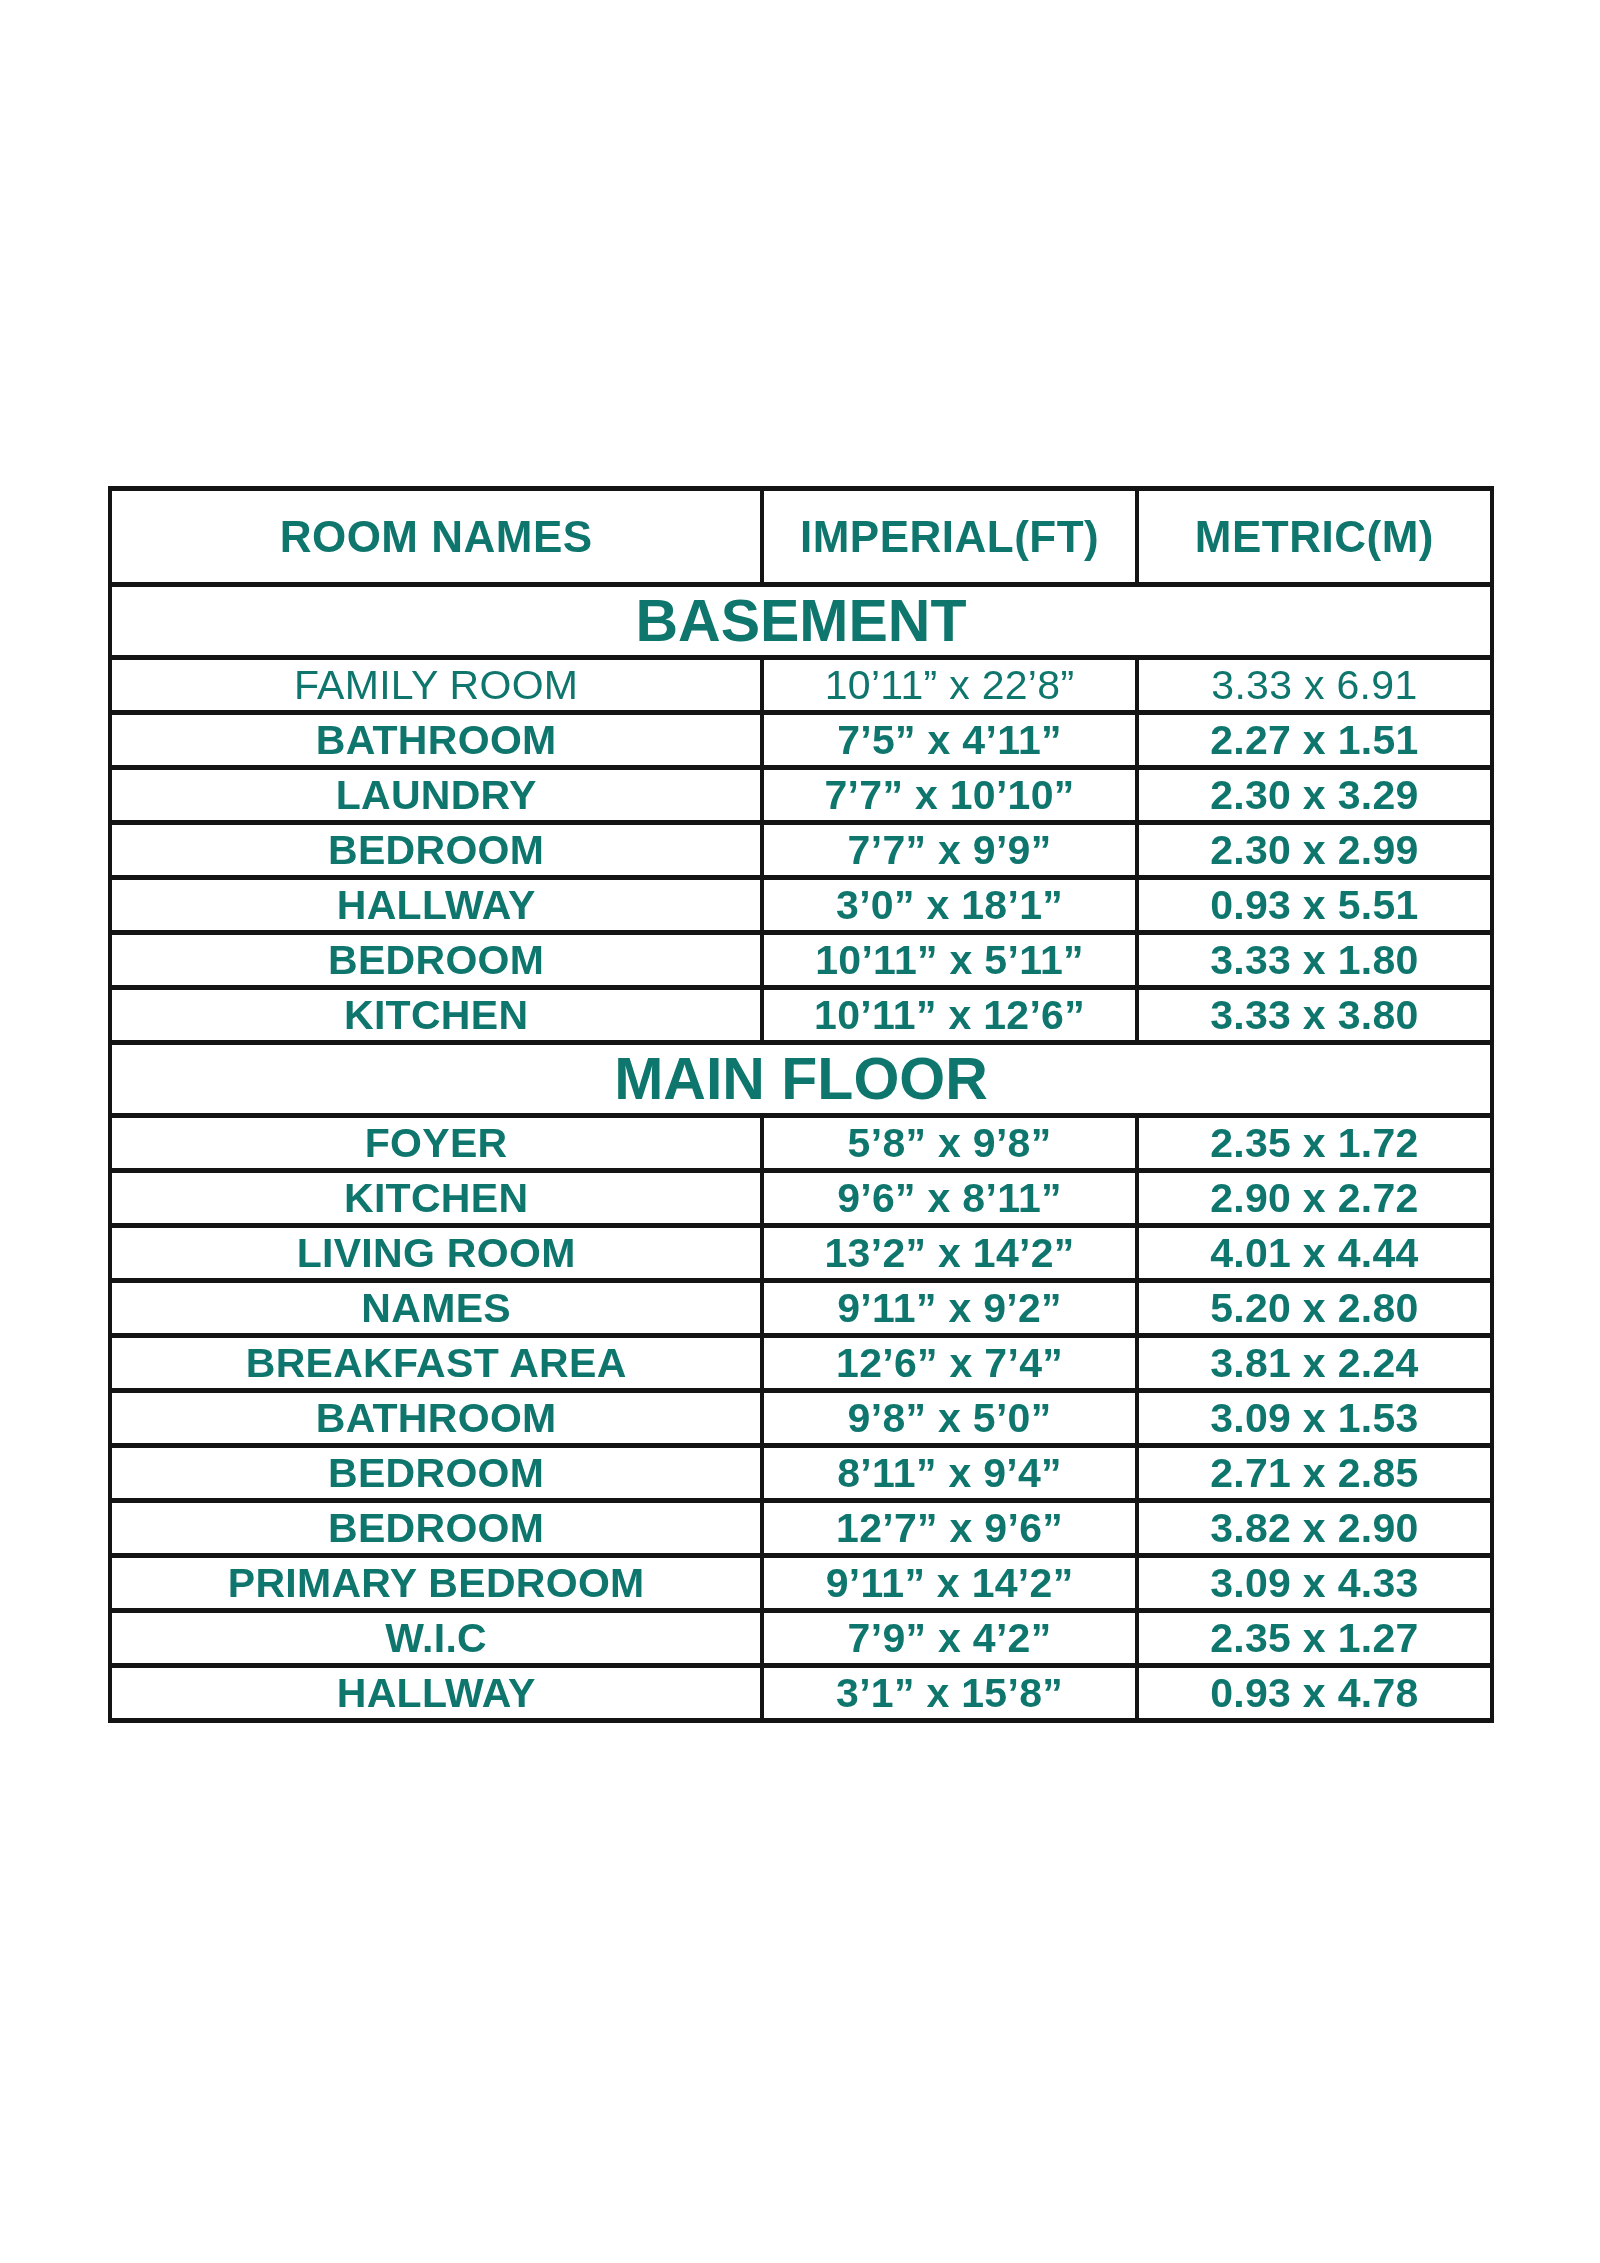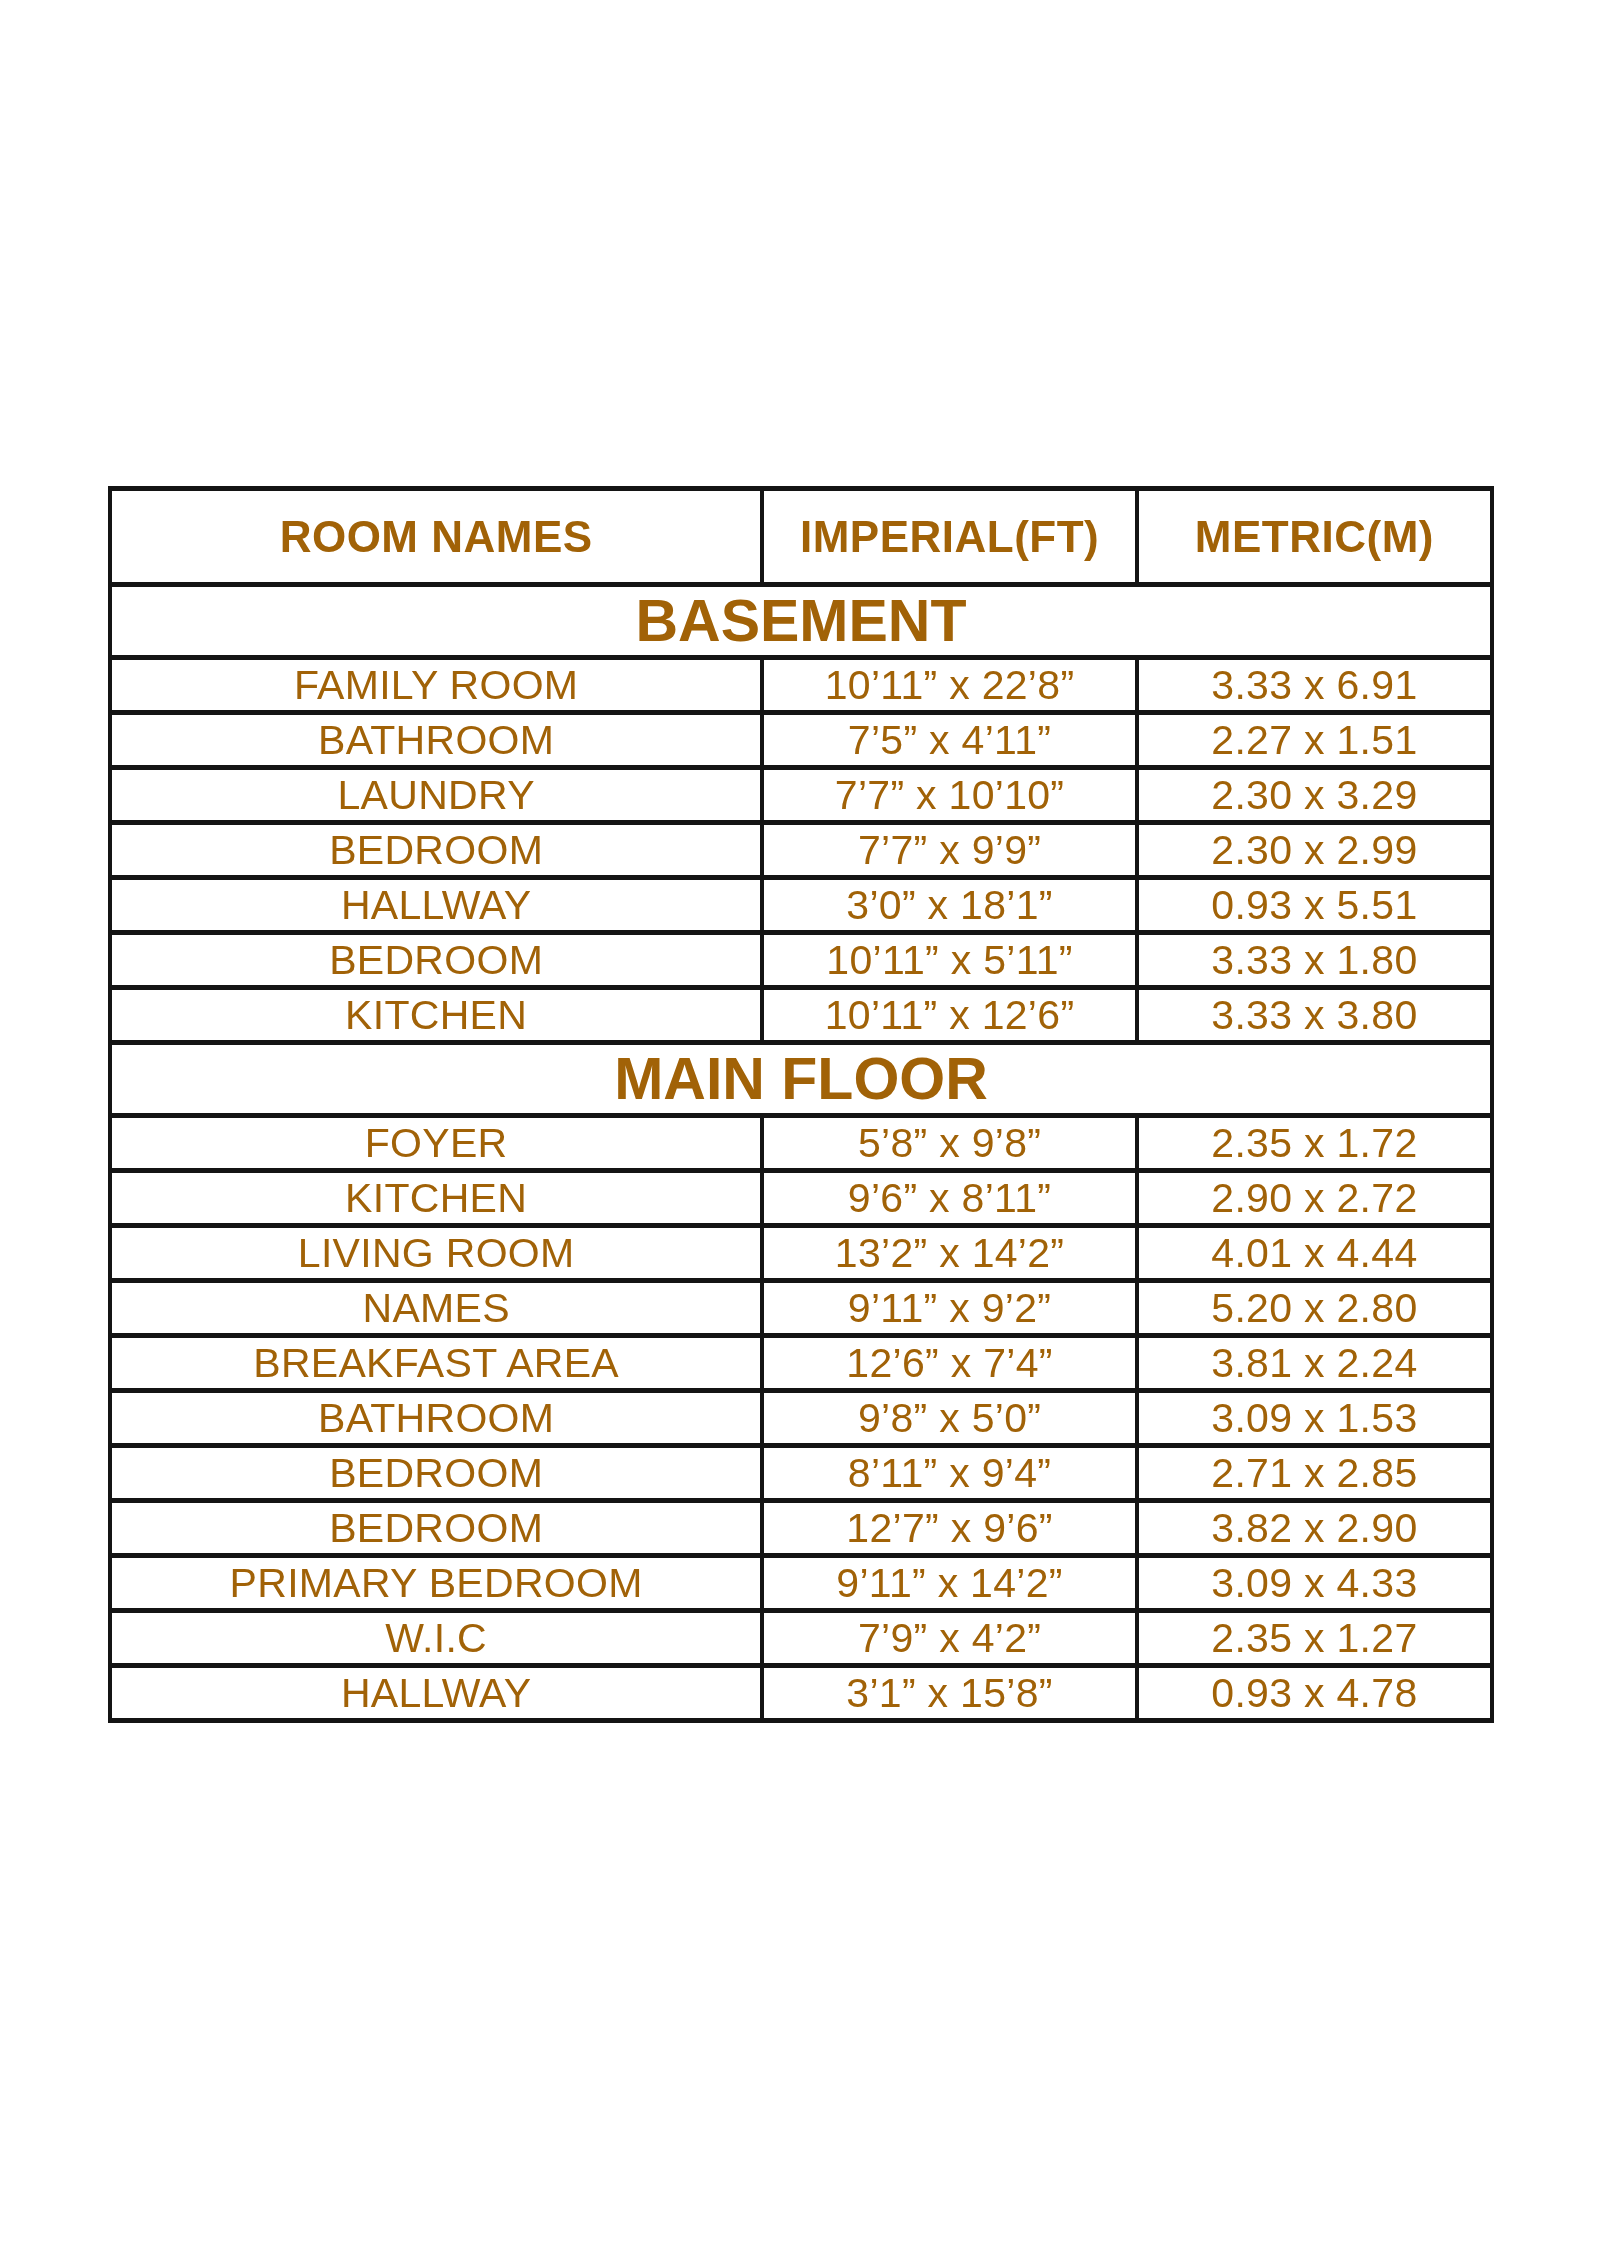--- a/index.html
+++ b/index.html
@@ -3,21 +3,21 @@
 <meta charset="utf-8">
 <style>
   * { box-sizing: border-box; }
   html, body { margin: 0; padding: 0; background: #ffffff; }
   .page {
     position: relative;
     width: 1600px;
     height: 1742px;
     background: #ffffff;
     font-family: "Liberation Sans", sans-serif;
-    color: #a16207;
+    color: #0f766e;
     overflow: hidden;
   }
   table.dims {
     position: absolute;
     left: 108px;
     top: 486px;
     width: 1386px;
     border-collapse: collapse;
     table-layout: fixed;
   }
@@ -40,21 +40,21 @@
     letter-spacing: 0.5px;
   }
   tr.section-row td {
     height: 58px;
     font-size: 59px;
     font-weight: bold;
   }
   tr.data-row td {
     height: 55px;
     font-size: 41px;
-    font-weight: normal;
+    font-weight: bold;
     letter-spacing: 0.3px;
   }
   tr.data-row.bold td {
     font-weight: normal;
   }
   col.c-room   { width: 47.2%; }
   col.c-imp    { width: 27.1%; }
   col.c-metric { width: 25.7%; }
 </style>
 </head>

